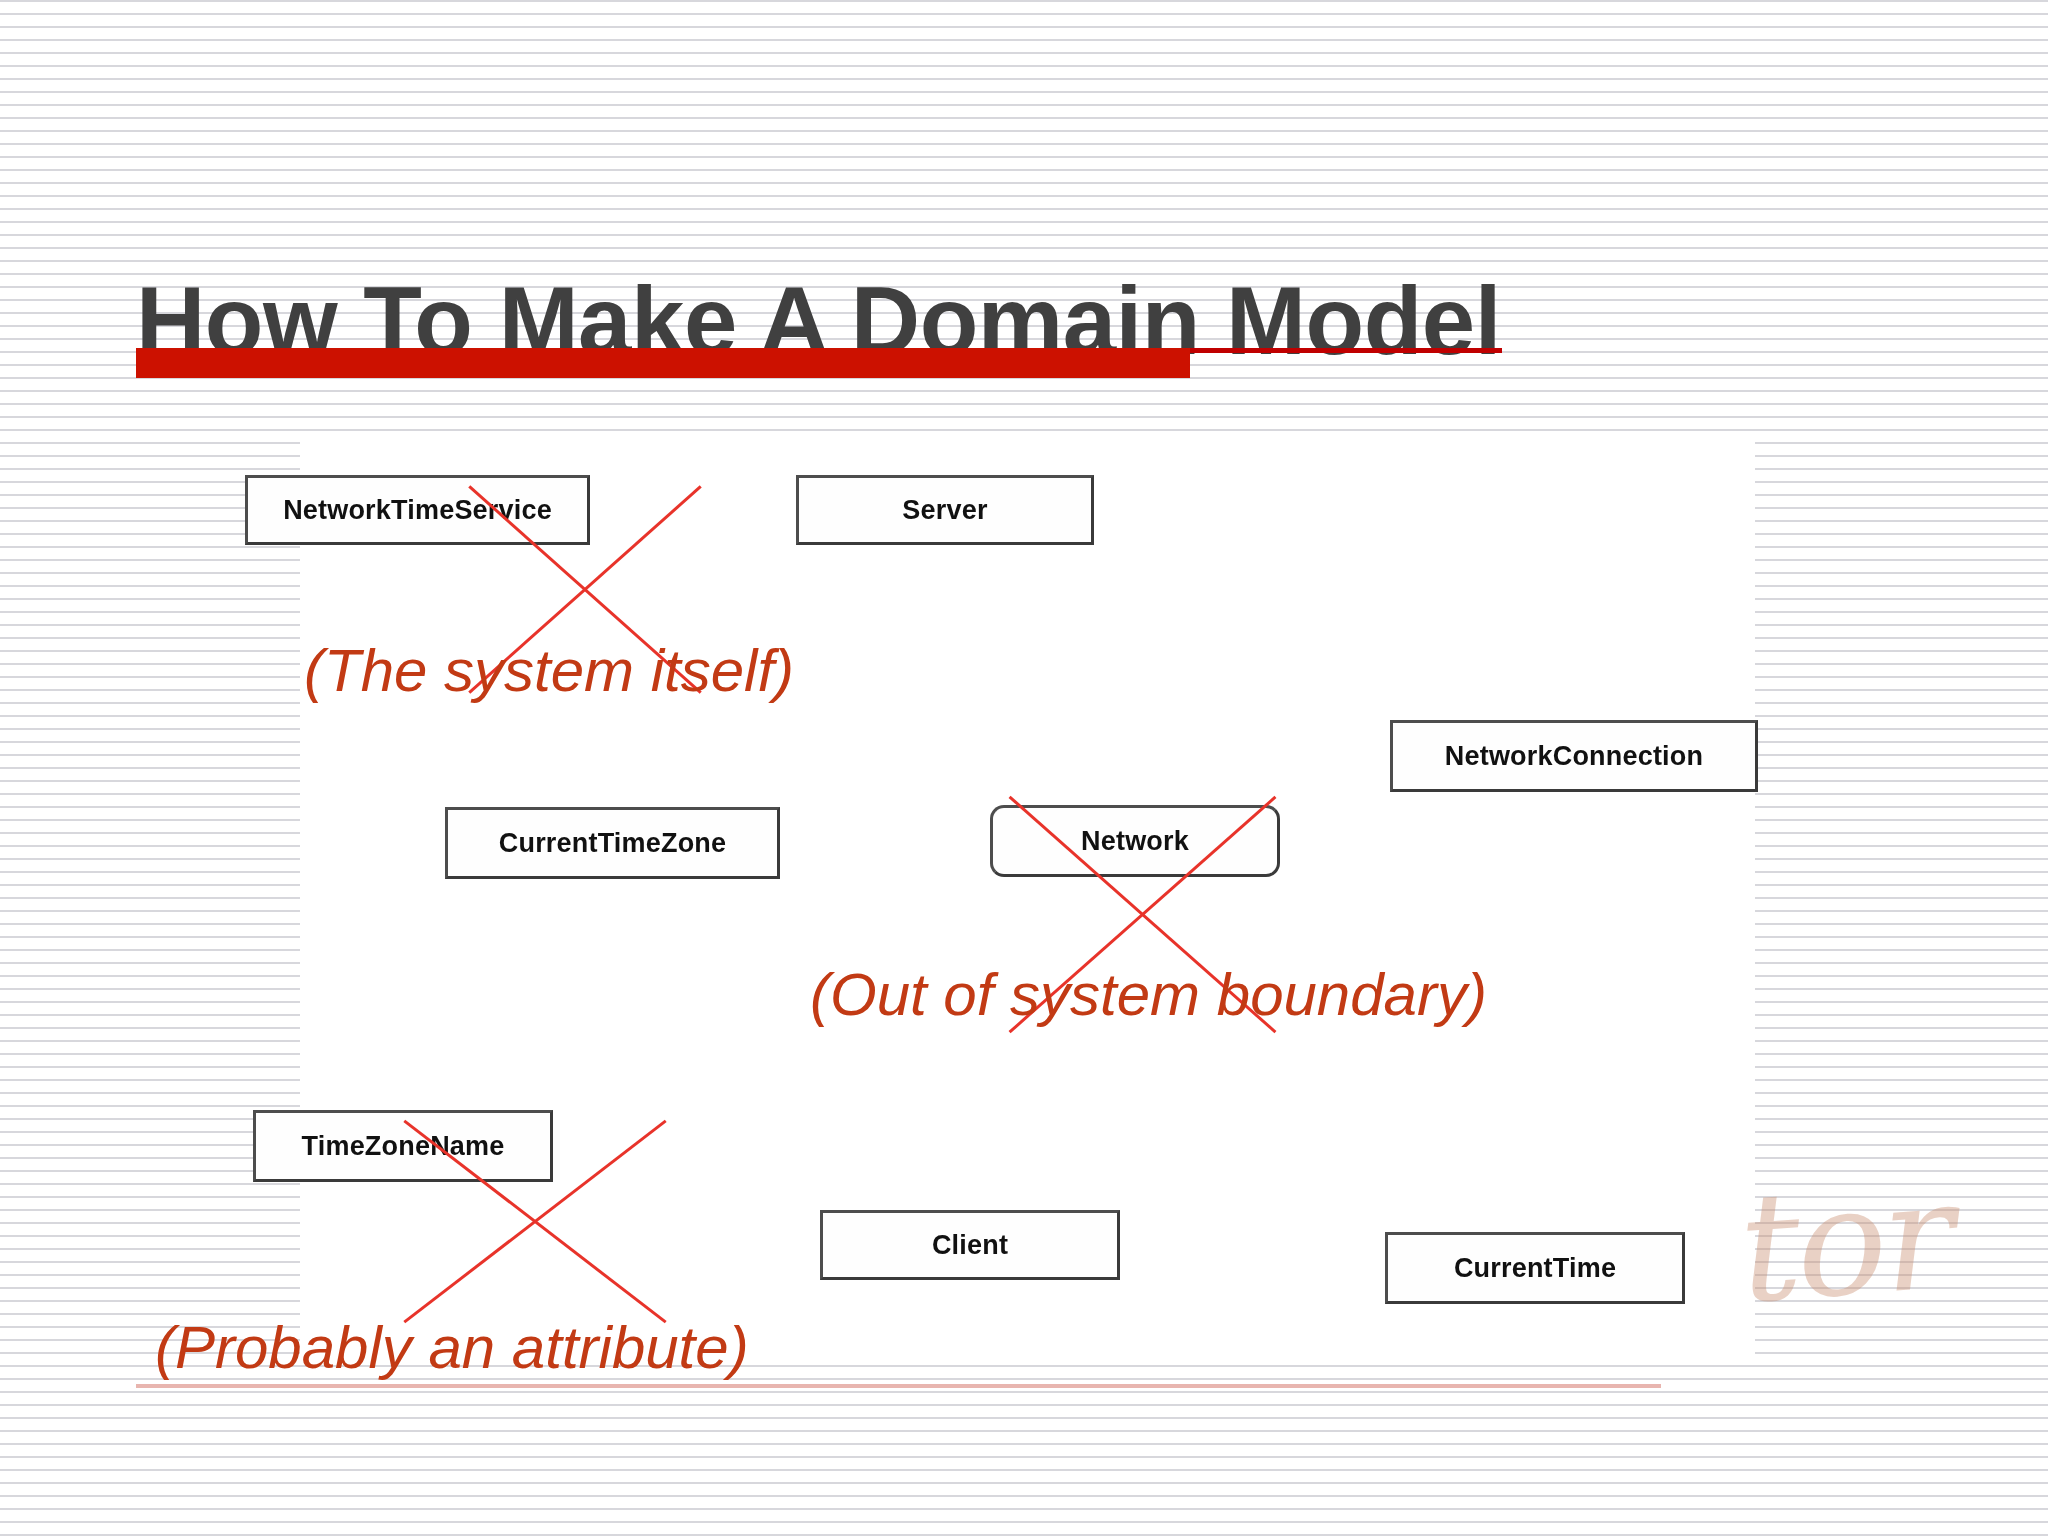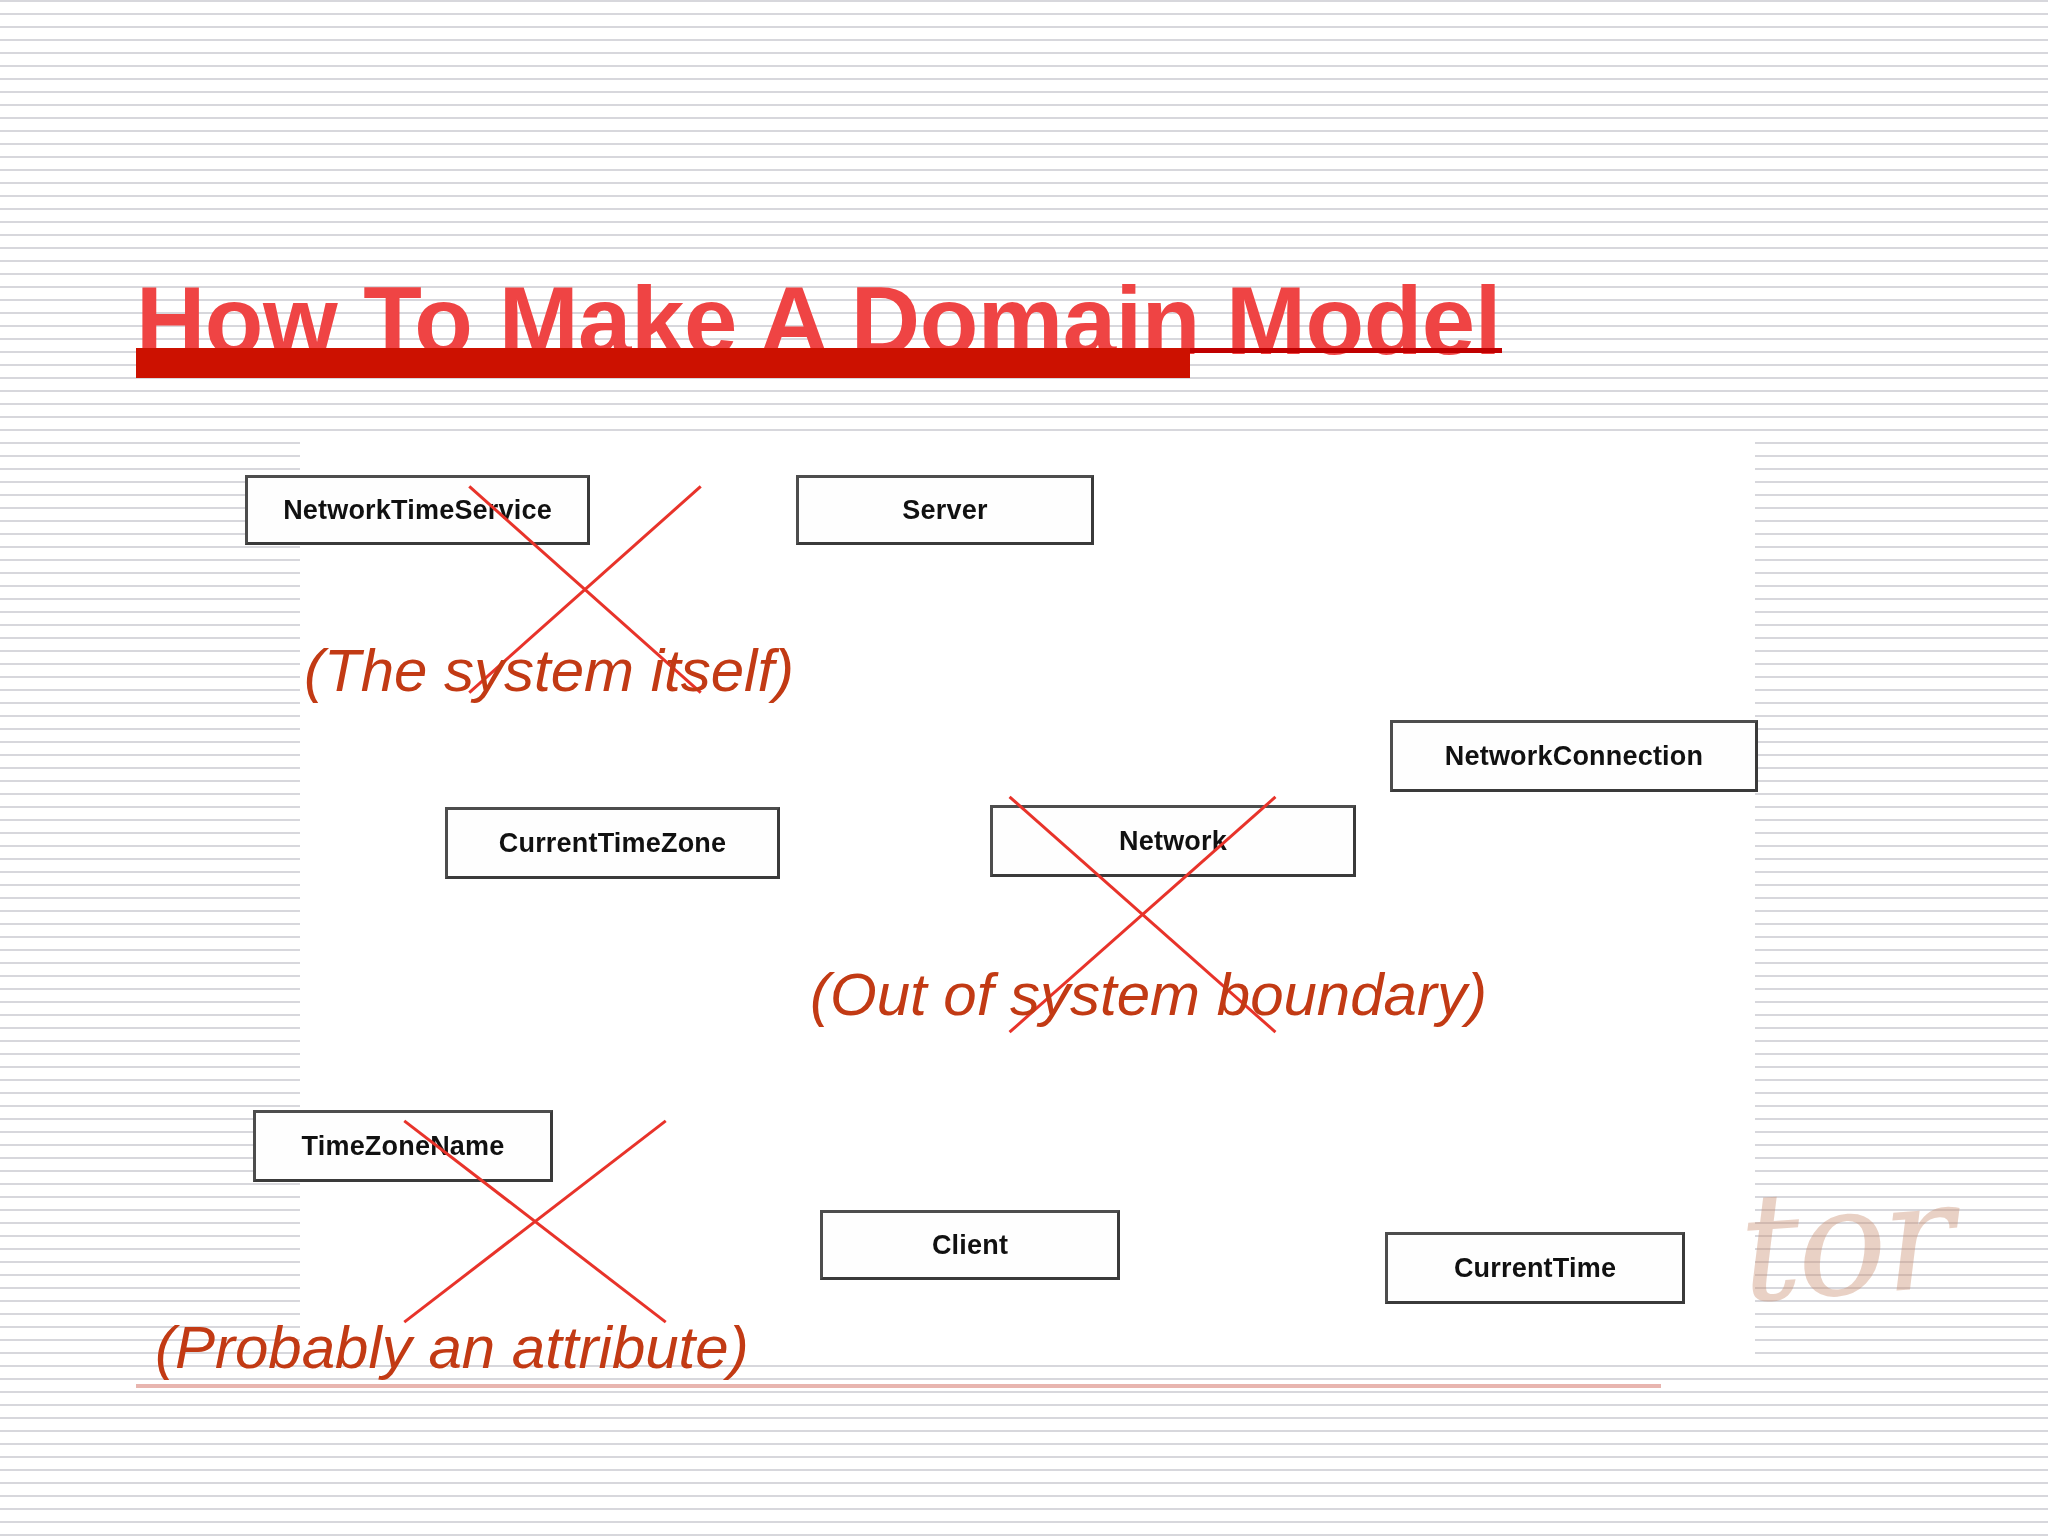--- a/index.html
+++ b/index.html
@@ -28,21 +28,21 @@
       rgba(255,255,255,0) 13px
     );
     pointer-events: none;
   }
   #title {
     position: absolute;
     left: 136px;
     top: 205px;
     font-size: 96px;
     line-height: 104px;
-    color: #ef4444;
+    color: #404040;
     white-space: nowrap;
     letter-spacing: -0.5px;
   }
   #accent-thin {
     position: absolute;
     left: 136px;
     top: 348px;
     width: 1366px;
     height: 5px;
     background: #C00000;
@@ -147,21 +147,21 @@
     </div>
 
     <div class="box" style="left:1090px; top:280px; width:368px; height:72px;">
       <span>NetworkConnection</span>
     </div>
 
     <div class="box" style="left:145px; top:367px; width:335px; height:72px;align-items:center;">
       <span>CurrentTimeZone</span>
     </div>
 
-    <div class="box" style="left:690px; top:365px; width:366px; height:72px;">
+    <div class="box" style="left:690px; top:365px; width:290px; height:72px;border-radius:14px;">
       <span>Network</span>
     </div>
 
     <div class="box" style="left:-47px; top:670px; width:300px; height:72px;">
       <span>TimeZoneName</span>
     </div>
 
     <div class="box" style="left:520px; top:730px; width:300px; height:70px;margin-top:40px;">
       <span>Client</span>
     </div>

